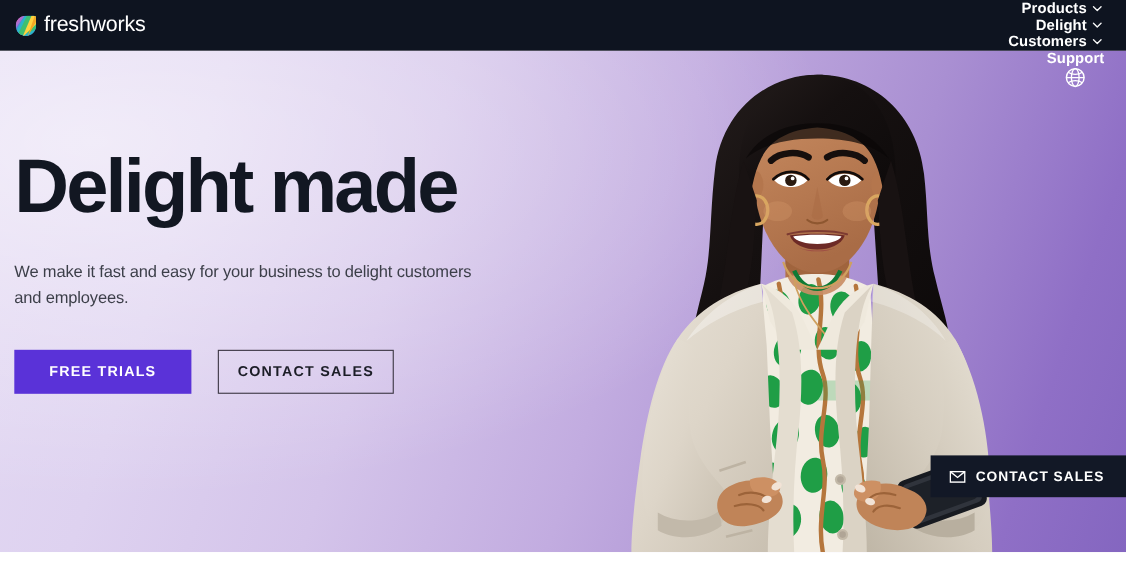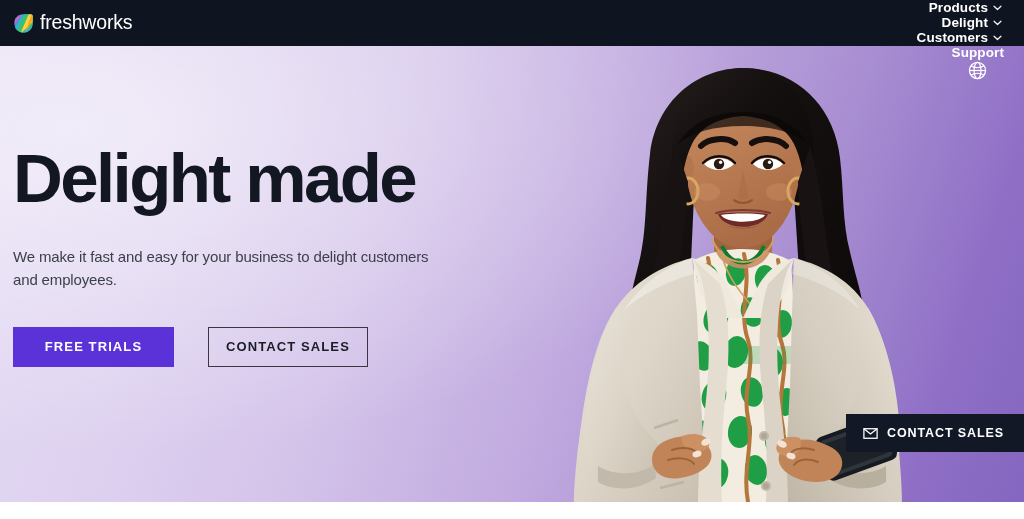--- a/index.html
+++ b/index.html
@@ -55,37 +55,37 @@
         #e3d9f3 0%,
         #ded2f0 18%,
         #d4c4ea 36%,
         #c2ace0 55%,
         #a98fd2 74%,
         #8f6fc6 90%,
         #8466c0 100%);
   }
 
   .hero-copy {
-    position:absolute; left:13px; top:100px; width:470px;
+    position:absolute; left:13px; top:91px; width:470px;
   }
   .headline {
     color:#121722;
     font-size:69px; line-height:0.97;
     font-weight:700; letter-spacing:-2.6px;
     font-family:"Liberation Sans", sans-serif;
   }
   .subhead {
     margin-top:33px;
     color:#3c3f49;
     font-size:15px; line-height:1.52;
     letter-spacing:-0.15px;
     max-width:440px;
   }
   .cta-row {
-    margin-top:35px; display:flex; align-items:stretch; gap:34px;
+    margin-top:35px; display:flex; align-items:stretch; gap:24px;
   }
   .btn {
     font-size:13px; font-weight:700; letter-spacing:1.1px;
     display:flex; align-items:center; justify-content:center;
     cursor:pointer; border:0; outline:none;
     font-family:"Liberation Sans", sans-serif;
   }
   .btn-primary {
     width:161px; height:40px;
     background:#5a32d8; color:#ffffff;

